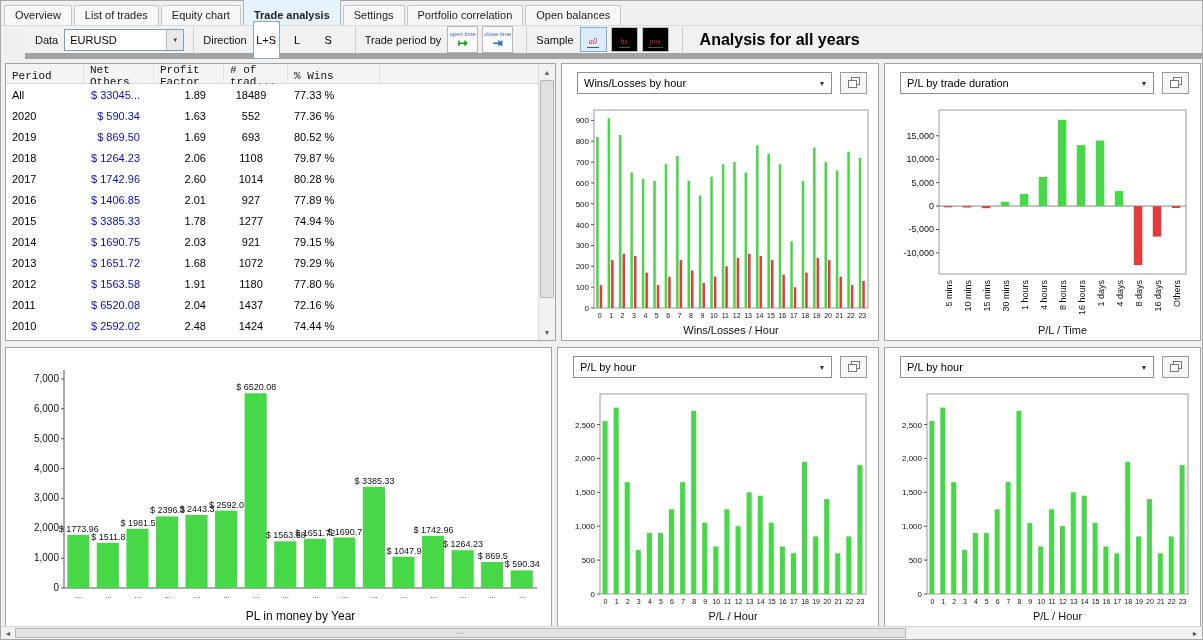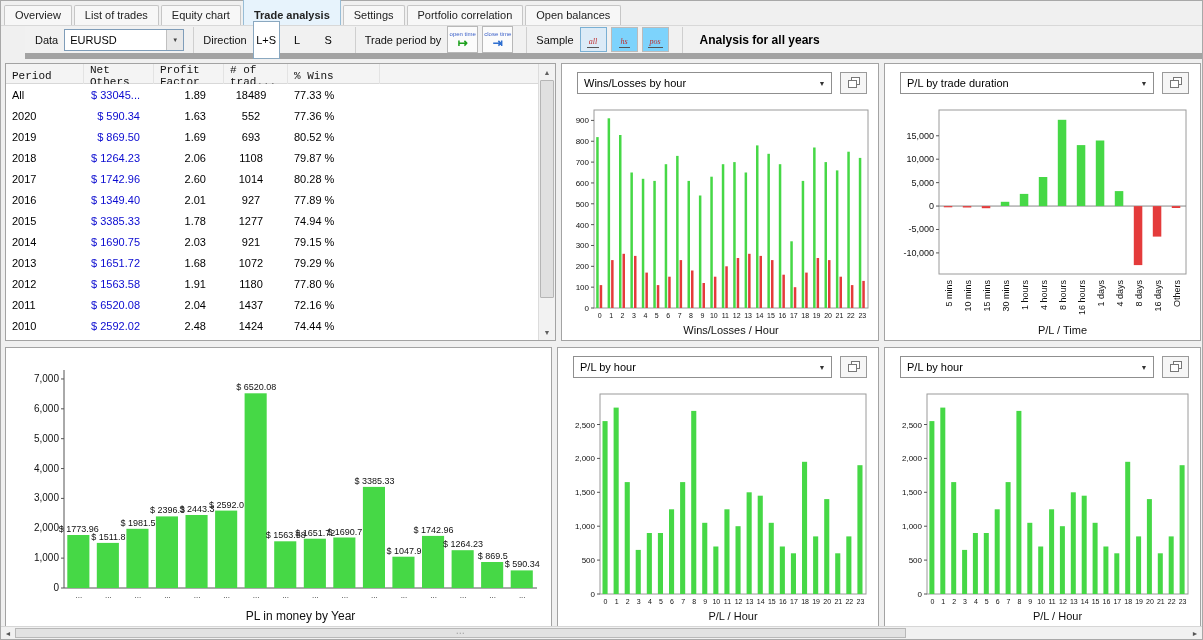--- a/index.html
+++ b/index.html
@@ -19,24 +19,24 @@
   .combo-main .txt { flex:1; padding-left:5px; }
   .combo-main .arr { width:17px; height:100%; background:#e8e8e8; border-left:1px solid #c0c0c0; display:flex; align-items:center; justify-content:center; font-size:6px; color:#444; }
   .vsep { width:1px; height:26px; background:#cfcfcf; margin:0 9px; }
   .dirbtn { min-width:27px; height:38px; display:flex; align-items:center; justify-content:center; border:1px solid transparent; margin-right:4px; }
   .dirbtn.active { border:1px solid #8aa8c0; background:#fff; }
   .tpbtn { width:31px; height:27px; border:1px solid #b8b8b8; background:#fbfbfb; display:flex; flex-direction:column; align-items:center; justify-content:center; margin-right:4px; }
   .tp-cap { font-size:6px; color:#3a5fc8; line-height:7px; white-space:nowrap; }
   .tp-arrow { font-size:12px; line-height:11px; font-weight:bold; }
   .tp-arrow.open { color:#1da01d; }
   .tp-arrow.close { color:#2f6fd0; }
-  .samplebtn { width:27px; height:25px; border:1px solid #bbb; background:#7dd3fc; margin-right:4px; display:flex; align-items:flex-end; justify-content:center; padding-bottom:3px; }
+  .samplebtn { width:27px; height:25px; border:1px solid #bbb; background:#000000; margin-right:4px; display:flex; align-items:flex-end; justify-content:center; padding-bottom:3px; }
   .samplebtn.active { border-color:#7ab0d4; background:#dcebf7; }
   .s-cap { font-size:8px; font-style:italic; color:#c03030; font-family:"Liberation Serif", serif; line-height:9px; border-bottom:1px solid #555; padding:0 2px 1px; }
-  .analysis { font-weight:bold; font-size:12px; margin-left:8px; white-space:nowrap; }
+  .analysis { font-weight:bold; font-size:16px; margin-left:8px; white-space:nowrap; }
 
   
   .panel { position:absolute; background:#fff; border:1px solid #a3a3a3; }
   #panel-table { left:4px;  top:62px;  width:551px; height:278px; }
   #panel-wl    { left:560px; top:62px;  width:318px; height:278px; }
   #panel-dur   { left:883px; top:62px;  width:317px; height:278px; }
   #panel-year  { left:4px;  top:346px; width:547px; height:280px; }
   #panel-ph1   { left:556px; top:346px; width:322px; height:280px; }
   #panel-ph2   { left:883px; top:346px; width:317px; height:280px; }
 
@@ -159,21 +159,21 @@
         </div>
         <div class="trow">
           <div class="c0">2017</div>
           <div class="c1">$ 1742.96</div>
           <div class="c2">2.60</div>
           <div class="c3">1014</div>
           <div class="c4">80.28 %</div>
         </div>
         <div class="trow">
           <div class="c0">2016</div>
-          <div class="c1">$ 1349.40</div>
+          <div class="c1">$ 1406.85</div>
           <div class="c2">2.01</div>
           <div class="c3">927</div>
           <div class="c4">77.89 %</div>
         </div>
         <div class="trow">
           <div class="c0">2015</div>
           <div class="c1">$ 3385.33</div>
           <div class="c2">1.78</div>
           <div class="c3">1277</div>
           <div class="c4">74.94 %</div>

